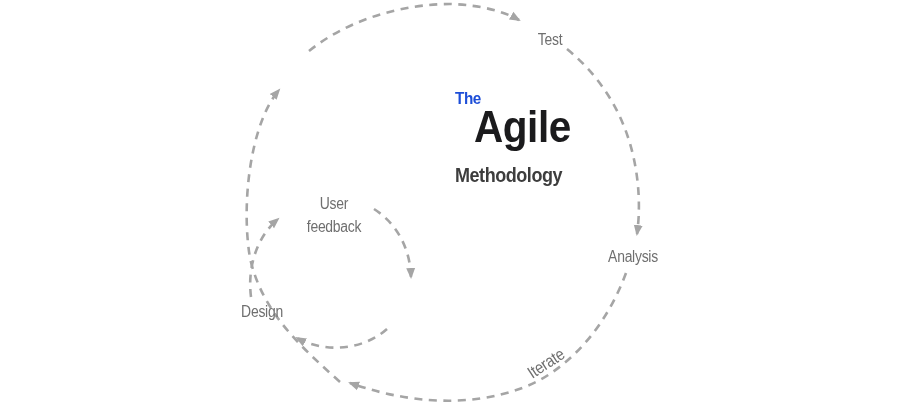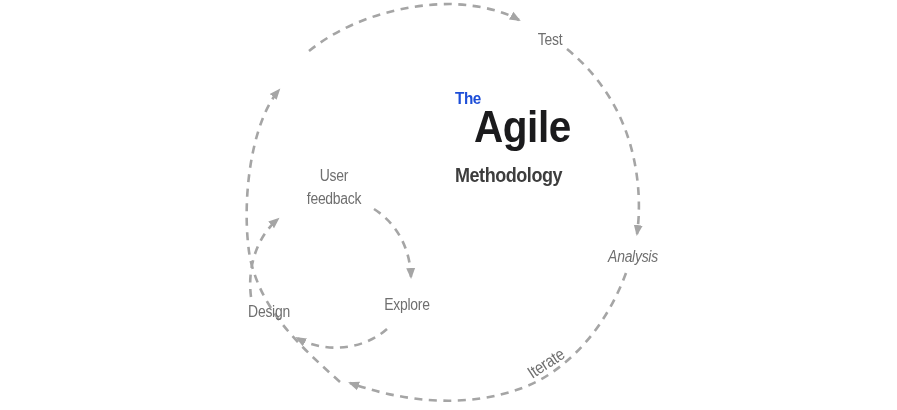--- a/index.html
+++ b/index.html
@@ -71,34 +71,31 @@
     <path class="dashed" marker-end="url(#arrow)" d="M 251 297 C 247 265 258 236 278 219"></path>
     <path class="dashed" marker-end="url(#arrow)" d="M 374 209 C 396 223 410 247 411 277"></path>
     <path class="dashed" marker-end="url(#arrow)" d="M 387 329 C 362 351 324 353 297 338"></path>
   </svg>
 
 
   <div class="lbl" style="left:550px;top:28px;">
     <span class="cond">Test</span>
   </div>
 
-  <div class="lbl" style="left:334px;top:164px;">
+  <div class="lbl" style="left:334px;top:192px;">
     <span class="cond"><span>User</span><br>
       <span>feedback</span></span>
   </div>
 
-  <div class="lbl" style="left:269px;top:300px;text-align:center;">
+  <div class="lbl" style="left:262px;top:300px;text-align:center;">
     <span class="cond">Design</span>
   </div>
 
-  <div class="lbl" style="left:407px;top:293px;">
-    <span class="cond">Explore</span>
-  </div>
 
-  <div class="lbl" style="left:633px;top:245px;font-style:italic;">
+  <div class="lbl" style="left:633px;top:245px;">
     <span class="cond">Analysis</span>
   </div>
 
   <div class="lbl rot" style="left:546px;top:352px;">
     <span class="cond">Iterate</span>
   </div>
 
   <div class="title-line" id="title-the">
     <span class="cond">The</span>
   </div>

